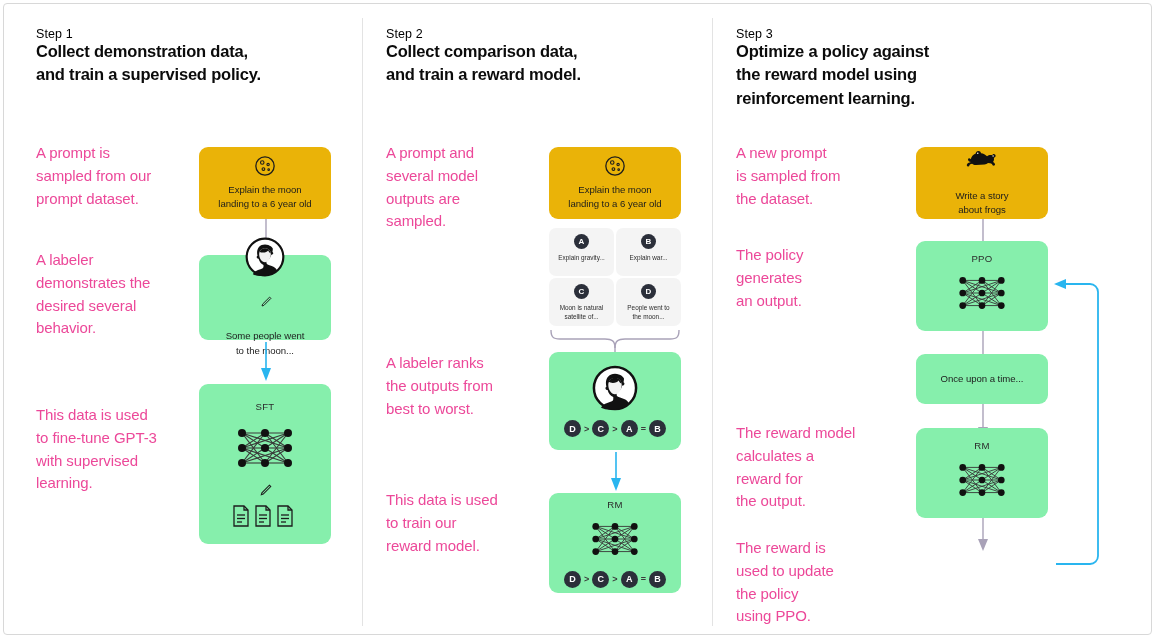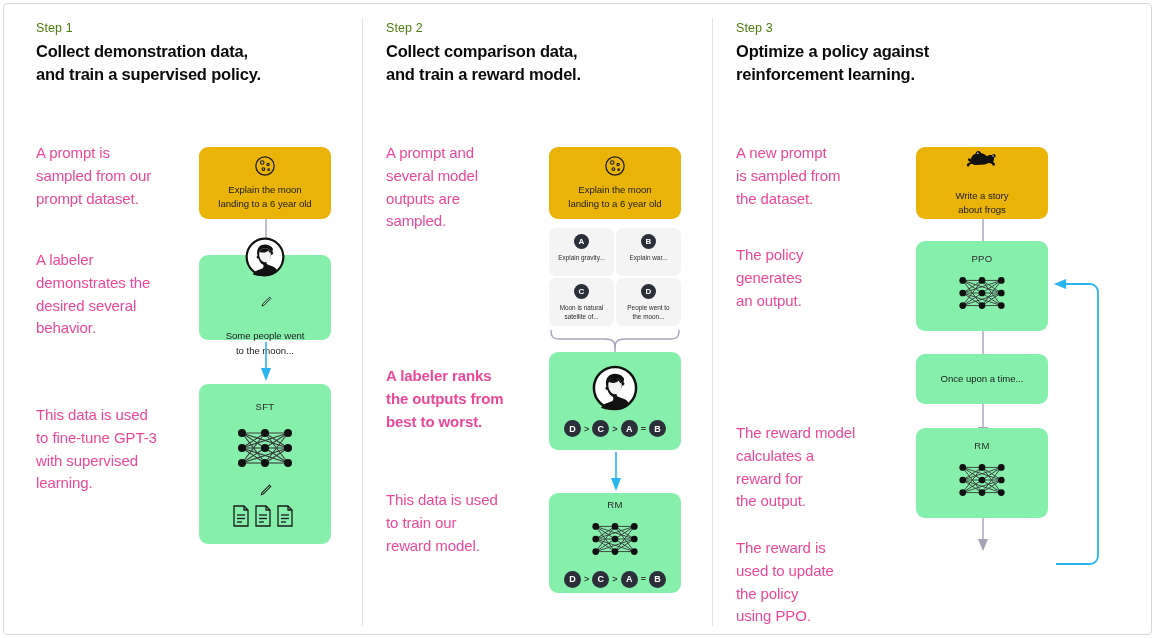--- a/index.html
+++ b/index.html
@@ -32,23 +32,23 @@
   .divider.d1 { left: 358px; }
   .divider.d2 { left: 708px; }
 
   .column { position: absolute; top: 0; height: 638px; }
   .col1 { left: 32px;  width: 320px; }
   .col2 { left: 382px; width: 320px; }
   .col3 { left: 732px; width: 420px; }
 
   .step-label {
     position: absolute;
-    top: 17px;
+    top: 23px;
     font-size: 12.5px;
-    color: #4d7c0f;
+    color: #000000;
     letter-spacing: 0.1px;
   }
   .step-title {
     position: absolute;
     top: 36px;
     font-size: 16.5px;
     font-weight: bold;
     color: #0b0b0b;
     line-height: 1.42;
     letter-spacing: -0.2px;
@@ -283,21 +283,21 @@
     <div class="step-label">Step 2</div>
     <div class="step-title">
       <div>Collect comparison data,</div>
       <div>and train a reward model.</div>
     </div>
 
     <div class="body-text" style="top:138px; left:0; width:170px; white-space:pre-line;">A prompt and
 several model
 outputs are
 sampled.</div>
-    <div class="body-text" style="top:361px; left:0; width:175px; white-space:pre-line;font-weight:bold;">A labeler ranks
+    <div class="body-text" style="top:348px; left:0; width:175px; white-space:pre-line;">A labeler ranks
 the outputs from
 best to worst.</div>
     <div class="body-text" style="top:485px; left:0; width:175px; white-space:pre-line;">This data is used
 to train our
 reward model.</div>
 
     <div class="card blue" style="left:163px; top:143px; width:132px; height:72px;">
       <span>
         <svg width="22" height="22" viewBox="0 0 24 24">
           <circle cx="12" cy="12" r="10" fill="none" stroke="#1c1c1c" stroke-width="1.4"></circle>
@@ -410,20 +410,21 @@
         <span class="rank-op">=</span>
         <span class="badge">B</span>
       </div>
     </div>
   </div>
 
   <div class="column col3">
     <div class="step-label">Step 3</div>
     <div class="step-title">
       <div>Optimize a policy against</div>
+      <div>the reward model using</div>
       <div>reinforcement learning.</div>
     </div>
 
     <div class="body-text" style="top:138px; left:0; width:180px; white-space:pre-line;">A new prompt
 is sampled from
 the dataset.</div>
     <div class="body-text" style="top:240px; left:0; width:180px; white-space:pre-line;">The policy
 generates
 an output.</div>
     <div class="body-text" style="top:418px; left:0; width:185px; white-space:pre-line;">The reward model

